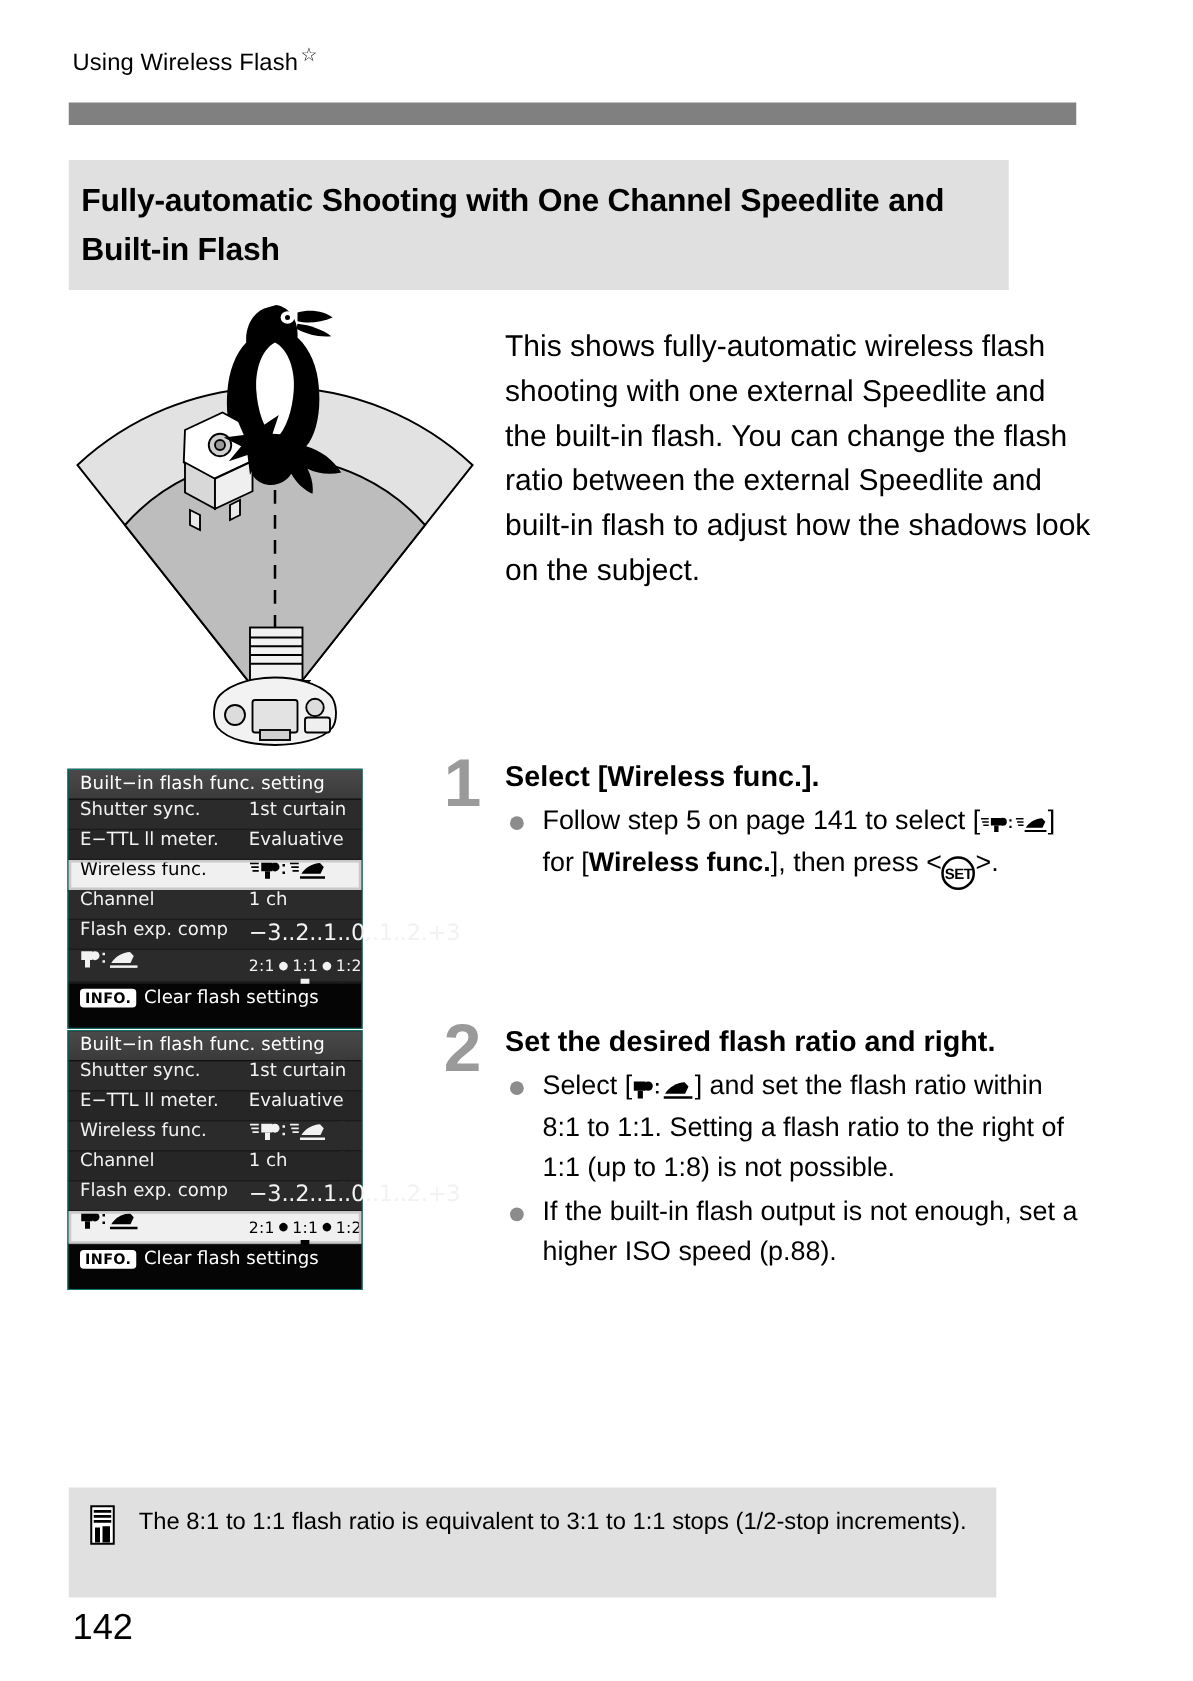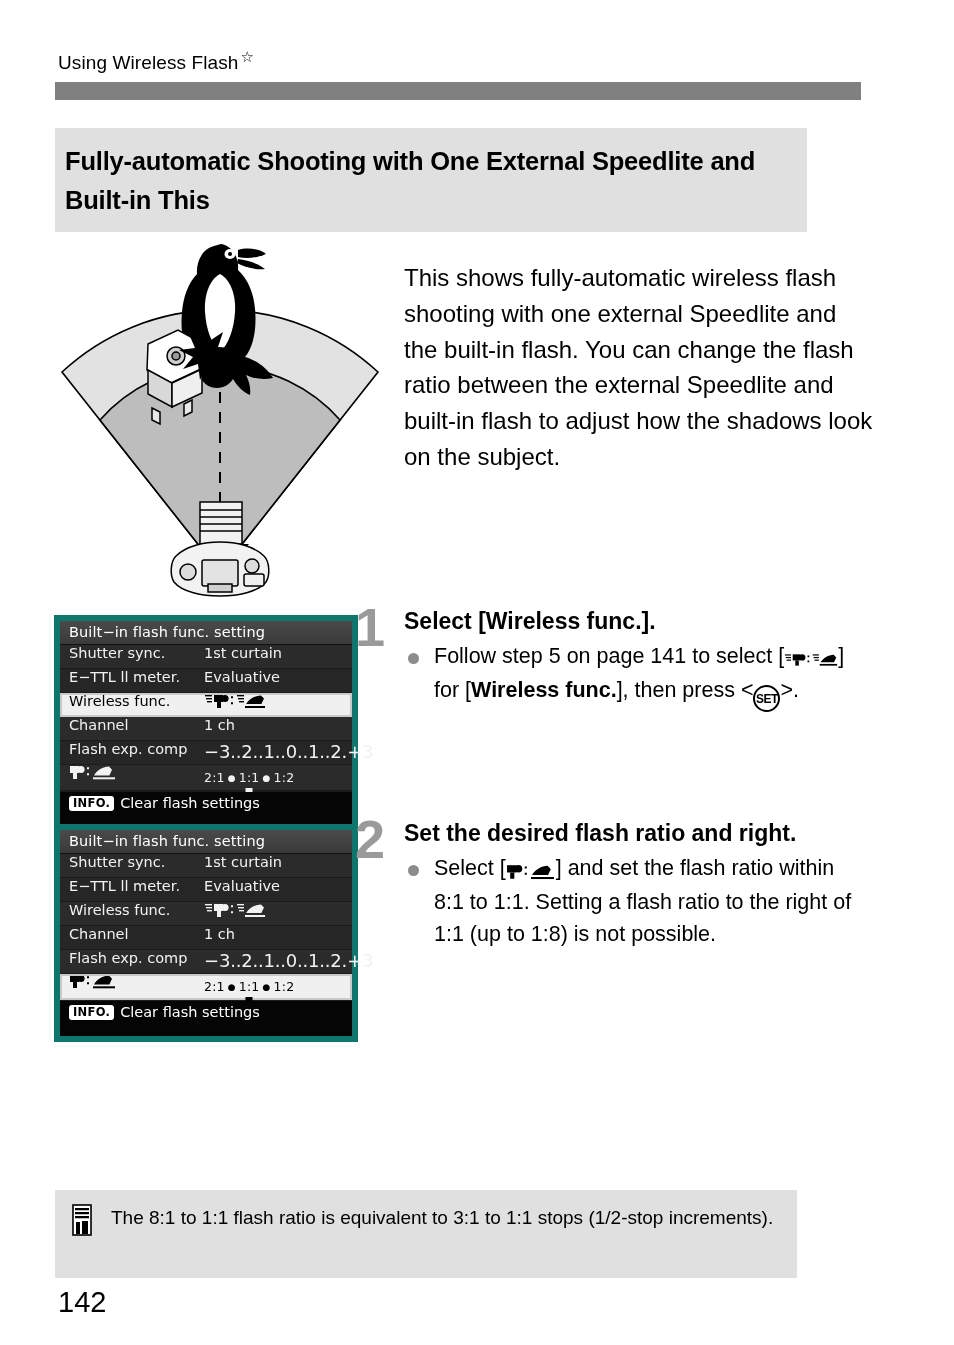--- a/index.html
+++ b/index.html
@@ -8,21 +8,21 @@
     width: 954px; height: 1345px;
     background: #ffffff;
     font-family: "Liberation Sans", sans-serif;
     color: #000;
     position: relative;
     overflow: hidden;
   }
 
   
   .running-head {
-    position: absolute; left: 58px; top: 48px;
+    position: absolute; left: 58px; top: 35px;
     font-size: 19px; letter-spacing: .1px;
   }
   .star-glyph { font-size: 15px; vertical-align: super; margin-left: 2px; }
 
   .head-rule {
     position: absolute; left: 55px; top: 82px;
     width: 806px; height: 18px; background: #808080;
   }
 
   
@@ -46,23 +46,23 @@
   
   .intro {
     position: absolute; left: 404px; top: 236px;
     width: 470px;
     font-size: 24px; line-height: 1.49;
   }
 
   
   .lcd {
     position: absolute; left: 54px;
-    width: 304px;
+    width: 236px;
     background: #000;
-    border: 6px solid #0f766e;
+    border: 1px solid #0f766e;
     font-family: "DejaVu Sans", sans-serif;
     user-select: none;
   }
   #lcd-1 { top: 615px; }
   #lcd-2 { top: 824px; }
 
   .lcd-title {
     background: linear-gradient(#4a4a4a, #3a3a3a);
     color: #fff;
     font-size: 14.5px;
@@ -192,21 +192,21 @@
 </style>
 </head>
 <body>
 
 <div class="running-head">
   <span>Using Wireless Flash</span><span class="star-glyph">☆</span>
 </div>
 <div class="head-rule"></div>
 
 <div class="title-band">
-  <h1>Fully-automatic Shooting with One External Speedlite and Built-in This</h1>
+  <h1>Fully-automatic Shooting with One Channel Speedlite and Built-in Flash</h1>
 </div>
 
 <div class="illus">
   <svg viewBox="0 0 346 375" width="346" height="375">
 
     <path d="M168 350 L10 150 A232 232 0 0 1 326 150 Z" fill="#e2e2e2" stroke="#000" stroke-width="1.6"></path>
 
     <path d="M168 350 L48 198 A160 160 0 0 1 288 198 Z" fill="#bdbdbd" stroke="#000" stroke-width="1.6"></path>
 
     <line x1="168" y1="110" x2="168" y2="330" stroke="#000" stroke-width="2" stroke-dasharray="11 9"></line>
@@ -429,20 +429,21 @@
             <g fill="#000">
               <path d="M1 1h9v7H1z"></path>
               <path d="M4 8h4v6H4z"></path>
               <circle cx="12" cy="4.5" r="3.6"></circle>
               <path d="M18 2.2h2v2h-2zM18 8.2h2v2h-2z"></path>
               <path d="M25 10.4c3-5 9-8.6 15-8.8l3 3.2-2.6 5.6H25z"></path>
               <path d="M24 12.3h22v2H24z"></path>
             </g>
           </svg></span><span>] and set the flash ratio within 8:1 to 1:1. Setting a flash ratio to the right of 1:1 (up to 1:8) is not possible.</span>
     </li>
+    <li>If the built-in flash output is not enough, set a higher ISO speed (p.88).</li>
   </ul>
 </div>
 
 <div class="note-box">
   <span class="note-icon">
     <svg width="22" height="32" viewBox="0 0 22 32">
       <rect x="2" y="1" width="18" height="30" fill="#fff" stroke="#000" stroke-width="1.6"></rect>
       <path d="M4 4h14v2.2H4zM4 8h14v2.2H4zM4 12h14v2.2H4z" fill="#000"></path>
       <path d="M11 17l6 0 0 13-6 0z" fill="#000"></path>
       <path d="M5 18l4 0 0 12-4 0z" fill="#000"></path>

